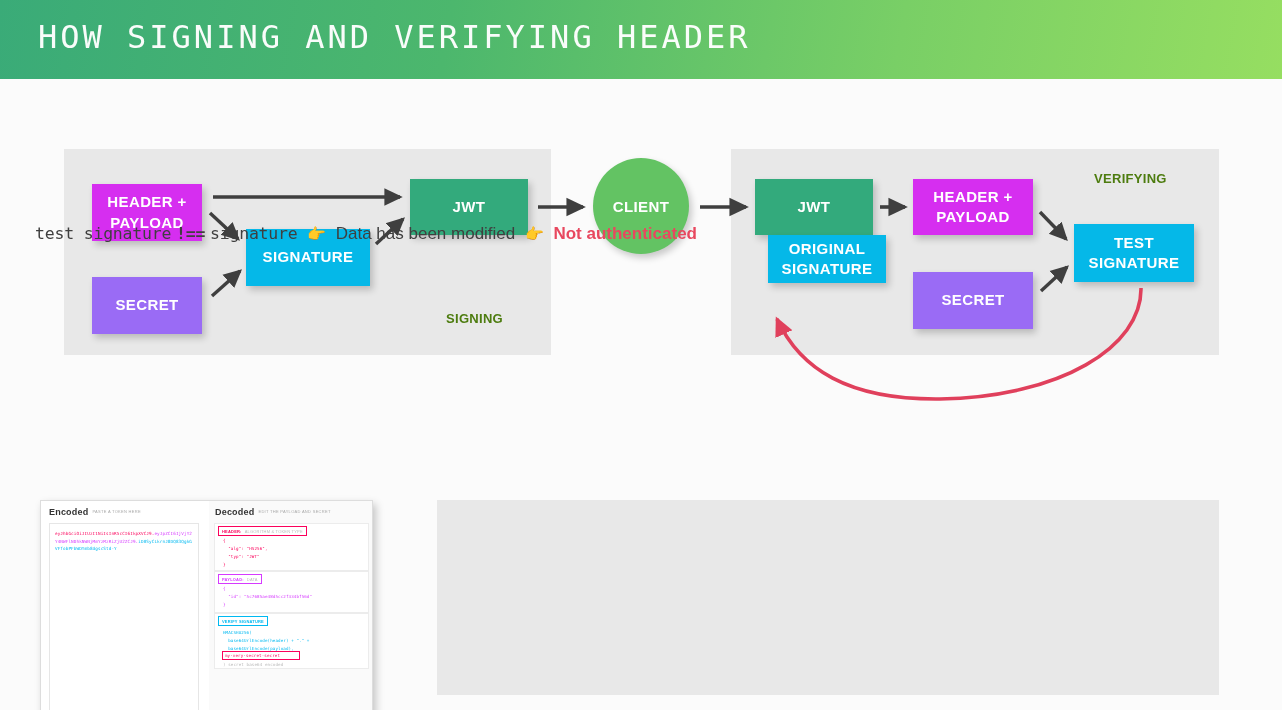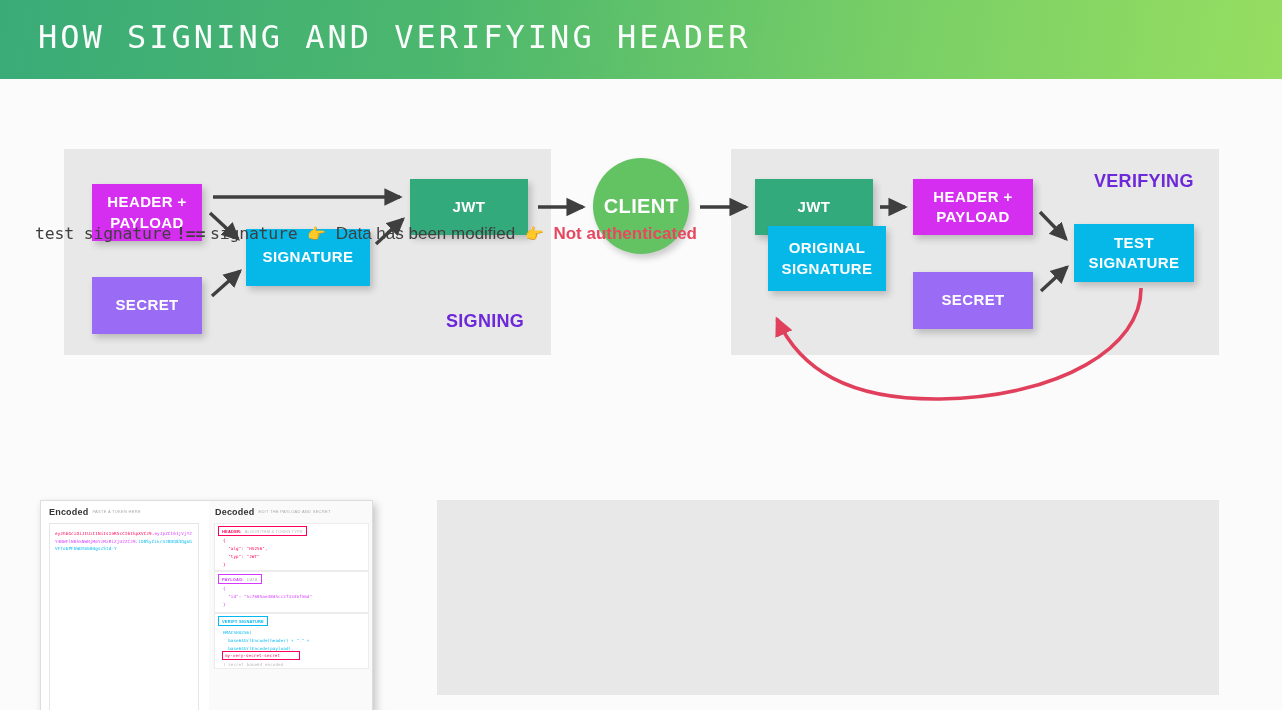--- a/index.html
+++ b/index.html
@@ -50,23 +50,23 @@
   
   .panel {
     position: absolute;
     background: #e8e8e8;
   }
   #panel-signing  { left: 64px;  top: 70px; width: 487px; height: 206px; }
   #panel-verifying{ left: 731px; top: 70px; width: 488px; height: 206px; }
 
   .panel-caption {
     position: absolute;
-    font-size: 18px;
-    font-weight: bold;
-    color: #6d28d9;
+    font-size: 13px;
+    font-weight: bold;
+    color: #4d7c0f;
     letter-spacing: .3px;
     white-space: nowrap;
   }
 
   .node {
     position: absolute;
     display: flex;
     align-items: center;
     justify-content: center;
     text-align: center;
@@ -83,21 +83,21 @@
   .node.green   { background: #33aa7c; }
 
   .circle {
     position: absolute;
     border-radius: 50%;
     background: #63c363;
     display: flex;
     align-items: center;
     justify-content: center;
     color: #ffffff;
-    font-size: 20px;
+    font-size: 15px;
     font-weight: bold;
     letter-spacing: .4px;
   }
 
   .shadowed { box-shadow: 3px 4px 7px rgba(0,0,0,.20); }
 
   svg.overlay {
     position: absolute;
     left: 0; top: 0;
     width: 1282px;
@@ -276,21 +276,21 @@
   <div class="circle shadowed" style="left:593px; top:79px; width:96px; height:96px;">
     <span>CLIENT</span>
   </div>
 
   <div class="panel" id="panel-verifying"></div>
 
   <div class="node green shadowed" style="left:755px; top:100px; width:118px; height:56px;">
     <span>JWT</span>
   </div>
 
-  <div class="node blue shadowed" style="left:768px; top:147px; width:118px; height:65px;">
+  <div class="node blue shadowed" style="left:768px; top:156px; width:118px; height:48px;">
     <span style="white-space:pre-line">ORIGINAL
 SIGNATURE</span>
   </div>
 
   <div class="node magenta shadowed" style="left:913px; top:100px; width:120px; height:56px;">
     <span style="white-space:pre-line">HEADER +
 PAYLOAD</span>
   </div>
 
   <div class="node purple shadowed" style="left:913px; top:193px; width:120px; height:57px;">

